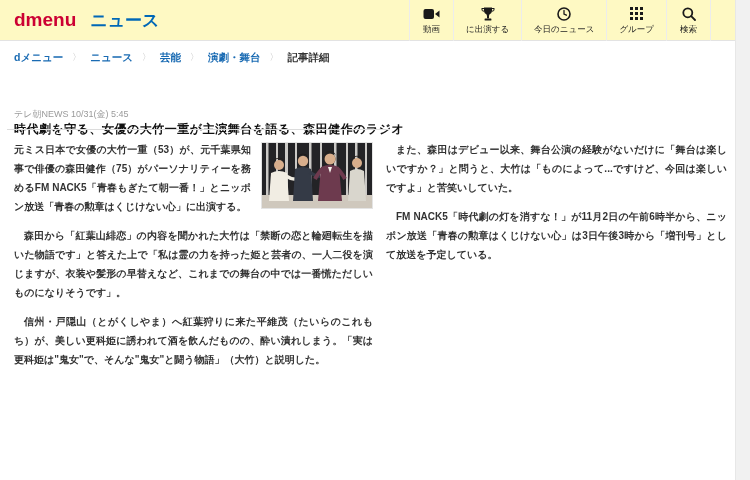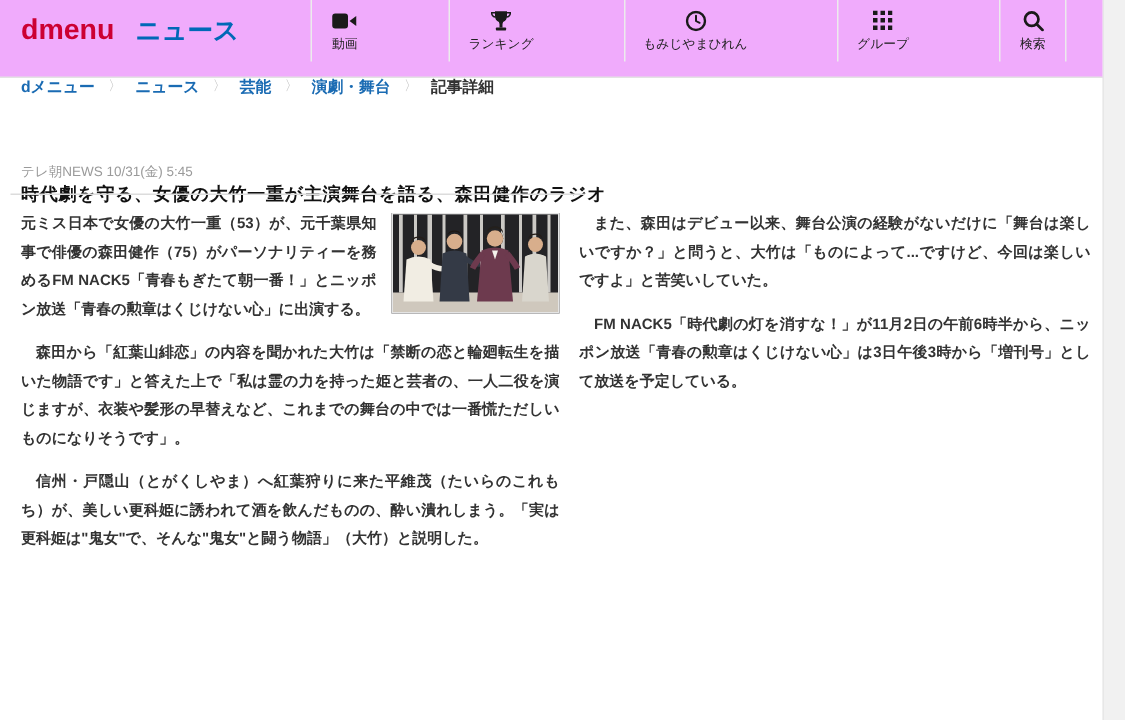--- a/index.html
+++ b/index.html
@@ -6,26 +6,26 @@
   html,body { background:#fff; }
   body { font-family:"Liberation Sans","DejaVu Sans",sans-serif; }
   #page {
     position:relative; width:750px; height:480px; background:#fff;
     overflow:hidden; color:#333;
   }
   
   .gutter { position:absolute; right:0; top:0; width:15px; height:480px; background:#f1f1f1; border-left:1px solid #e7e7e7; }
 
   
-  .header { position:absolute; left:0; top:0; width:735px; height:52px; background:#f0abfc; border-bottom:1px solid #e3e3e3; }
+  .header { position:absolute; left:0; top:0; width:735px; height:41px; background:#fef9c3; border-bottom:1px solid #e3e3e3; }
   .brand { position:absolute; left:14px; top:9px; display:flex; align-items:baseline; cursor:pointer; }
   .logo { font-size:19px; font-weight:bold; letter-spacing:0; color:#cc0033; font-family:"Liberation Sans",sans-serif; }
   .service { font-size:17px; font-weight:bold; color:#0068b7; margin-left:14px; }
   .nav { position:absolute; right:24px; top:0; height:41px; display:flex; border-right:1px solid #ececec; }
-  .nav-item { display:flex; flex-direction:column; align-items:center; justify-content:center; padding:0 12px; border-left:1px solid #ececec; cursor:pointer; min-width:44px;margin-left:48px; }
+  .nav-item { display:flex; flex-direction:column; align-items:center; justify-content:center; padding:0 12px; border-left:1px solid #ececec; cursor:pointer; min-width:44px; }
   .nav-item .ic { height:16px; display:flex; align-items:center; justify-content:center; }
   .nav-item .lb { font-size:8.5px; color:#222; margin-top:2px; white-space:nowrap; }
   .nav-item svg { display:block; }
 
   
   .breadcrumb { position:absolute; left:14px; top:41px; height:33px; display:flex; align-items:center; font-size:10.5px; font-weight:bold; }
   .crumb { color:#1a6bb3; cursor:pointer; white-space:nowrap; }
   .crumb-sep { color:#c0c0c0; margin:0 9px; font-size:9px; font-weight:normal; }
   .crumb-current { color:#333; white-space:nowrap; }
 
@@ -66,30 +66,30 @@
       </div>
       <div class="nav-item">
         <span class="ic">
           <svg width="14" height="14" viewBox="0 0 14 14">
               <path d="M3 0.5 h8 v3.2 a4 4.2 0 0 1 -2.6 3.9 L8 9 H6 L5.6 7.6 A4 4.2 0 0 1 3 3.7 Z" fill="#1a1a1a"></path>
               <path d="M3 1.5 H0.8 a2.6 2.6 0 0 0 2.6 2.9 M11 1.5 h2.2 a2.6 2.6 0 0 1 -2.6 2.9" stroke="#1a1a1a" stroke-width="1" fill="none"></path>
               <rect x="6" y="9" width="2" height="2.4" fill="#1a1a1a"></rect>
               <rect x="3.6" y="11.4" width="6.8" height="2" rx="0.5" fill="#1a1a1a"></rect>
             </svg>
         </span>
-        <span class="lb">ランキング</span>
+        <span class="lb">に出演する</span>
       </div>
       <div class="nav-item">
         <span class="ic">
           <svg width="14" height="14" viewBox="0 0 14 14">
               <circle cx="7" cy="7" r="6" fill="none" stroke="#1a1a1a" stroke-width="1.6"></circle>
               <path d="M7 3.4 V7 L9.4 8.2" stroke="#1a1a1a" stroke-width="1.3" fill="none" stroke-linecap="round"></path>
             </svg>
         </span>
-        <span class="lb">もみじやまひれん</span>
+        <span class="lb">今日のニュース</span>
       </div>
       <div class="nav-item">
         <span class="ic">
           <svg width="13" height="13" viewBox="0 0 13 13">
               <g fill="#1a1a1a">
                 <rect x="0" y="0" width="3" height="3"></rect>
                 <rect x="5" y="0" width="3" height="3"></rect>
                 <rect x="10" y="0" width="3" height="3"></rect>
                 <rect x="0" y="5" width="3" height="3"></rect>
                 <rect x="5" y="5" width="3" height="3"></rect>

